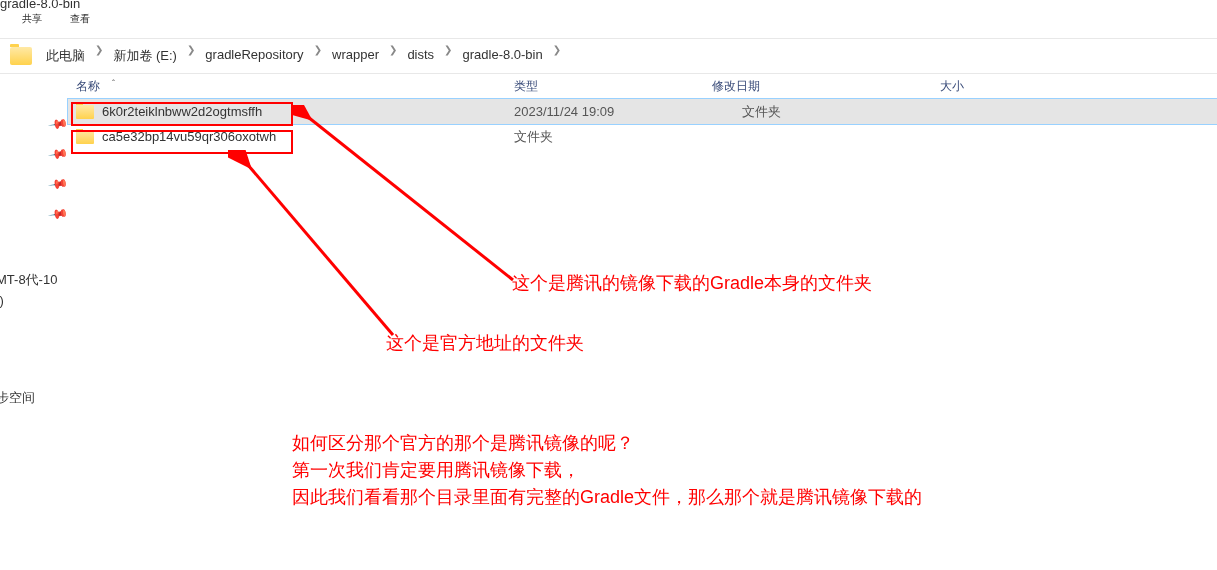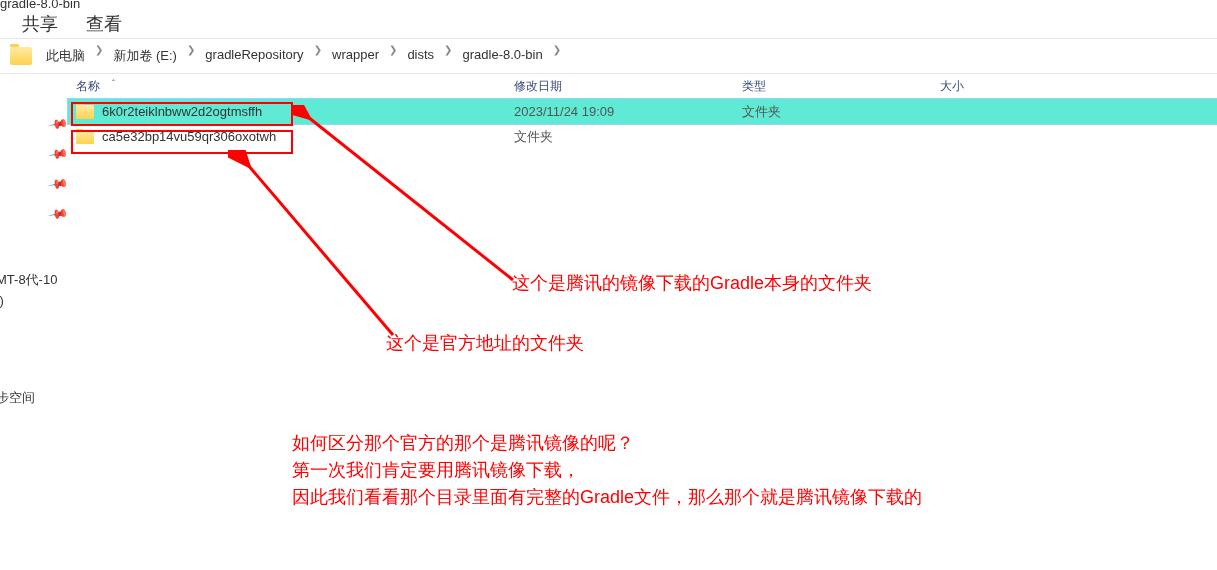--- a/index.html
+++ b/index.html
@@ -1,20 +1,20 @@
 <!DOCTYPE html>
 <html><head>
   <meta charset="utf-8">
   <style>
     * { margin: 0; padding: 0; box-sizing: border-box; font-family: "Microsoft YaHei", "Segoe UI", sans-serif; }
     body { background: #fff; font-size: 12px; width: 1217px; height: 570px; position: relative; overflow: hidden; }
     
     .title-frag { position: absolute; top: -4px; left: 0; font-size: 13px; color: #333; }
     
-    .menu-bar { position: absolute; top: 8px; left: 0; display: flex; gap: 28px; padding: 4px 22px; font-size: 18px; color: #333; text-align: right; }
+    .menu-bar { position: absolute; top: 8px; left: 0; display: flex; gap: 28px; padding: 4px 22px; font-size: 10px; color: #333; text-align: right; }
     .menu-item { cursor: default; }
     
     .toolbar { position: absolute; top: 38px; left: 0; right: 0; height: 36px; border-top: 1px solid #e8e8e8; border-bottom: 1px solid #e8e8e8; background: #fff; display: flex; align-items: center; padding: 0 10px; }
     
     .folder-icon-small { width: 22px; height: 18px; background: linear-gradient(#ffe9a6,#ffd24d); border-radius: 2px; position: relative; margin-right: 10px; }
     .folder-icon-small::before { content: ''; position: absolute; top: -3px; left: 0; width: 9px; height: 3px; background: #ffd24d; border-radius: 1px 1px 0 0; }
     
     .breadcrumb { display: flex; align-items: flex-start; gap: 4px; font-size: 13px; color: #333; }
     .breadcrumb-item { padding: 3px 4px; cursor: pointer; }
     .chevron { color: #888; font-size: 10px; padding: 0 2px; }
@@ -30,21 +30,21 @@
     .col-headers { display: flex; border-bottom: 1px solid #e8e8e8; height: 24px; align-items: center; font-size: 12px; color: #384a78; background: #fff; }
     .col { padding: 0 8px; position: relative; }
     .col-name { flex: 0 0 438px; display: flex; align-items: flex-start; gap: 6px; }
     .col-date { flex: 0 0 228px; }
     .col-type { flex: 0 0 198px; }
     .col-size { flex: 0 0 120px; }
     .sort-arrow { font-size: 9px; color: #666; margin-left: 6px; }
     
     .file-rows { }
     .file-row { display: flex; height: 25px; align-items: center; font-size: 13px; color: #333; }
-    .file-row.selected { background: #5eead4; outline: 1px solid #99d1ff; }
+    .file-row.selected { background: #e5e5e5; outline: 1px solid #99d1ff; }
     .cell { padding: 0 8px; overflow: hidden; white-space: nowrap; }
     .cell-name { flex: 0 0 438px; display: flex; align-items: center; gap: 8px; }
     .cell-date { flex: 0 0 228px; color: #555; }
     .cell-type { flex: 0 0 198px; color: #555; }
     .cell-size { flex: 0 0 120px; color: #555; }
     
     .folder-glyph { width: 18px; height: 14px; background: linear-gradient(#ffe9a6,#ffd24d); border-radius: 1px; position: relative; flex-shrink: 0; }
     .folder-glyph::before { content: ''; position: absolute; top: -3px; left: 0; width: 7px; height: 3px; background: #ffd24d; border-radius: 1px 1px 0 0; }
     
     .red-box { position: absolute; border: 2px solid #ff0000; pointer-events: none; }
@@ -99,22 +99,22 @@
   </div>
   <div class="left-text2">步空间</div>
 </div>
 
 <div class="content">
   <div class="col-headers">
     <div class="col col-name">
       <span>名称</span>
       <span class="sort-arrow">ˆ</span>
     </div>
+    <div class="col col-type">类型</div>
     <div class="col col-date">修改日期</div>
-    <div class="col col-type">类型</div>
     <div class="col col-size">大小</div>
   </div>
   <div class="file-rows">
     <div class="file-row selected">
       <div class="cell cell-name">
         <div class="folder-glyph"></div>
         <span>6k0r2teiklnbww2d2ogtmsffh</span>
       </div>
       <div class="cell cell-date">2023/11/24 19:09</div>
       <div class="cell cell-type">文件夹</div>

